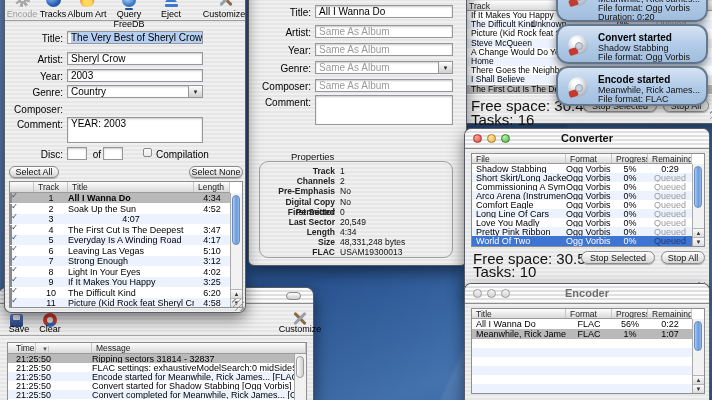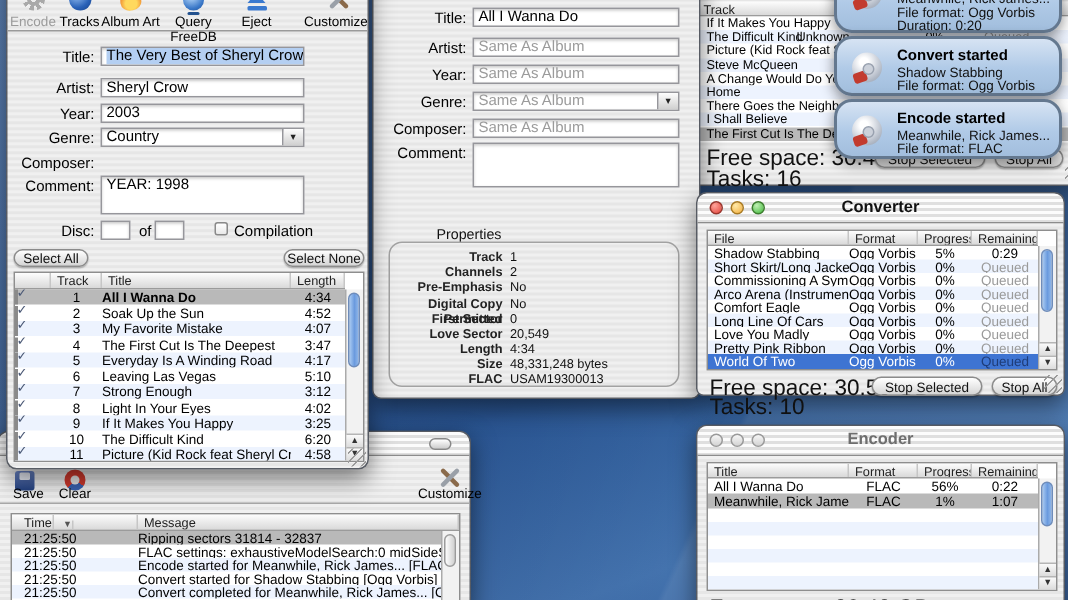--- a/index.html
+++ b/index.html
@@ -159,39 +159,39 @@
         </div>
       <div style="position:absolute;left:2px;top:35px;right:2px;height:10px">
           <span class="plbl">Digital Copy Permitted</span>
           <span class="pval">No</span>
         </div>
       <div style="position:absolute;left:2px;top:45px;right:2px;height:10px">
           <span class="plbl">First Sector</span>
           <span class="pval">0</span>
         </div>
       <div style="position:absolute;left:2px;top:55px;right:2px;height:10px">
-          <span class="plbl">Love Sector</span>
+          <span class="plbl">Last Sector</span>
           <span class="pval">20,549</span>
         </div>
       <div style="position:absolute;left:2px;top:65px;right:2px;height:10px">
           <span class="plbl">Length</span>
           <span class="pval">4:34</span>
         </div>
       <div style="position:absolute;left:2px;top:75px;right:2px;height:10px">
           <span class="plbl">Size</span>
           <span class="pval">48,331,248 bytes</span>
         </div>
       <div style="position:absolute;left:2px;top:85px;right:2px;height:10px">
           <span class="plbl">FLAC</span>
           <span class="pval">USAM19300013</span>
         </div>
     </div>
   </div>
 
-  <div class="win" style="left:464px;top:128px;width:246px;height:136px;z-index:3;border-radius:7px 7px 5px 5px">
+  <div class="win" style="left:464px;top:128px;width:246px;height:168px;z-index:3;border-radius:7px 7px 5px 5px">
     <div class="titlebar" style="border-radius:7px 7px 0 0">
       <span class="light l-red" style="left:8px"></span>
       <span class="light l-yel" style="left:22px"></span>
       <span class="light l-grn" style="left:36px"></span>
       <div class="tb-title">Converter</div>
     </div>
     <div class="table" style="left:6px;top:24px;width:234px;height:94px">
       <div class="thead c-grid">
         <span>File</span>
         <span>Format</span>
@@ -386,21 +386,21 @@
     <div class="f-in" style="left:62px;top:60px;width:136px"><span class="selhl">The Very Best of Sheryl Crow</span></div>
     <div class="f-lbl" style="left:0;top:83px;width:58px">Artist:</div>
     <div class="f-in" style="left:62px;top:81px;width:136px"><span>Sheryl Crow</span></div>
     <div class="f-lbl" style="left:0;top:100px;width:58px">Year:</div>
     <div class="f-in" style="left:62px;top:98px;width:136px"><span>2003</span></div>
     <div class="f-lbl" style="left:0;top:116px;width:58px">Genre:</div>
     <div class="f-in" style="left:62px;top:114px;width:136px"><span>Country</span>
       <span class="cbtn">▾</span></div>
     <div class="f-lbl" style="left:0;top:133px;width:58px">Composer:</div>
     <div class="f-lbl" style="left:0;top:148px;width:58px">Comment:</div>
-    <div class="f-in" style="left:62px;top:146px;width:136px;height:26px"><span>YEAR: 1998</span></div>
+    <div class="f-in" style="left:62px;top:146px;width:136px;height:26px"><span>YEAR: 2003</span></div>
     <div class="f-lbl" style="left:0;top:178px;width:58px">Disc:</div>
     <div class="f-in" style="left:62px;top:176px;width:20px"></div>
     <div class="f-lbl" style="left:84px;top:178px;width:12px;text-align:right">of</div>
     <div class="f-in" style="left:98px;top:176px;width:20px"></div>
     <span class="cb" style="position:absolute;left:138px;top:177px;margin:0"></span>
     <div style="position:absolute;left:151px;top:178px;font-size:10px">Compilation</div>
     <div class="btn" style="left:4px;top:195px;width:50px;height:12px;line-height:11px">Select All</div>
     <div class="btn" style="left:184px;top:195px;width:54px;height:12px;line-height:11px">Select None</div>
     <div class="table" style="left:4px;top:210px;width:234px;height:127px">
       <div class="thead m-grid" style="height:11px">
@@ -417,21 +417,20 @@
         </div>
       <div class="trow m-grid" style="top:21px;height:11px">
           <span><span class="cb on"></span></span>
           <span class="ct">2</span>
           <span>Soak Up the Sun</span>
           <span class="ct">4:52</span>
         </div>
       <div class="trow m-grid blue" style="top:32px;height:10px">
           <span><span class="cb on"></span></span>
           <span class="ct">3</span>
-          <span>My Favorite Mistake</span>
           <span class="ct">4:07</span>
         </div>
       <div class="trow m-grid" style="top:42px;height:11px">
           <span><span class="cb on"></span></span>
           <span class="ct">4</span>
           <span>The First Cut Is The Deepest</span>
           <span class="ct">3:47</span>
         </div>
       <div class="trow m-grid blue" style="top:53px;height:10px">
           <span><span class="cb on"></span></span>

